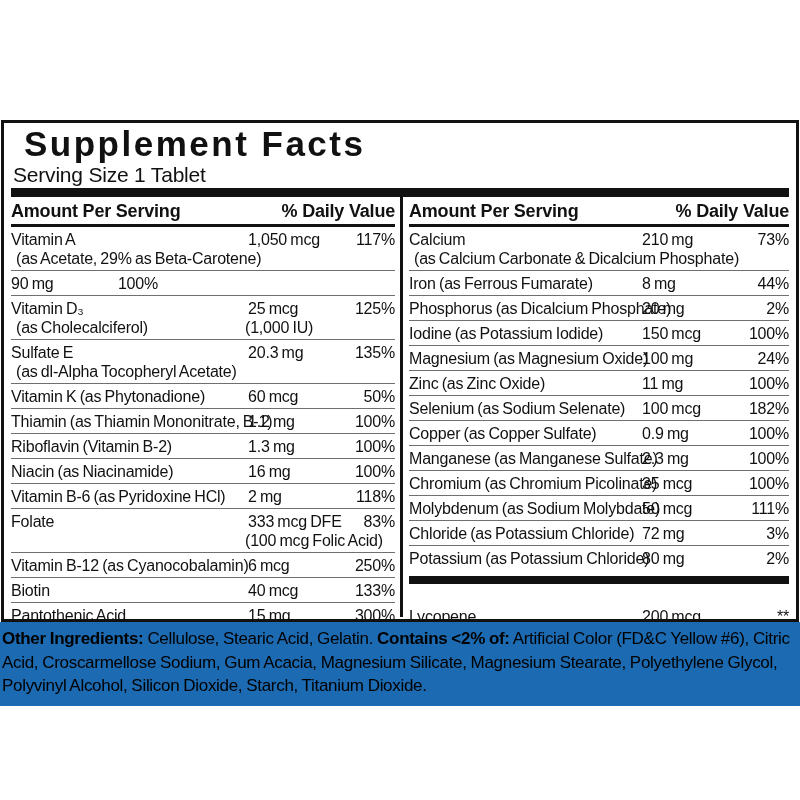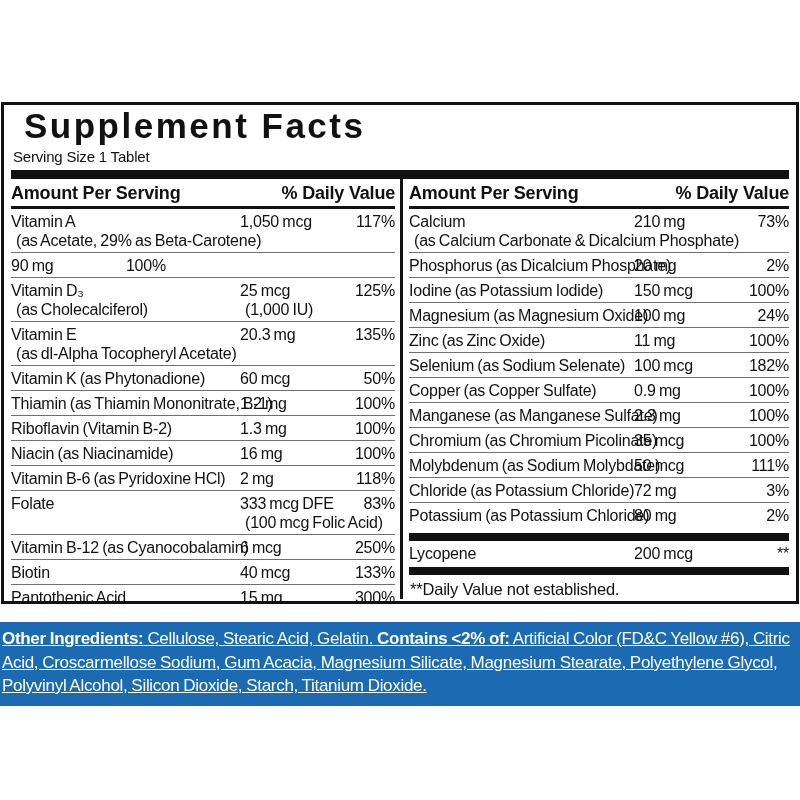--- a/index.html
+++ b/index.html
@@ -1,50 +1,50 @@
 <!DOCTYPE html>
 <html><head>
 <meta charset="utf-8">
 <style>
   html,body{margin:0;padding:0;}
   body{width:800px;height:800px;background:#ffffff;font-family:"Liberation Sans",sans-serif;color:#111;position:relative;overflow:hidden;}
   .page{position:absolute;inset:0;background:#ffffff;}
 
   
   .label-box{
-    position:absolute;left:1px;right:1px;top:102px;height:502px;
+    position:absolute;left:1px;right:1px;top:120px;height:502px;
     border:3px solid #111;background:#fff;box-sizing:border-box;
     padding:0 7px 2px 7px;display:flex;flex-direction:column;overflow:hidden;
     letter-spacing:-0.2px;
   }
   .sf-title{font-size:35px;font-weight:bold;letter-spacing:2.5px;line-height:40px;padding:1px 0 0 13px;white-space:nowrap;}
-  .serving{font-size:15px;line-height:20px;padding:1px 0 3px 2px;}
+  .serving{font-size:21px;line-height:20px;padding:1px 0 3px 2px;}
   .thick-bar{height:9px;background:#111;flex-shrink:0;}
 
   .columns{display:flex;flex:1;align-items:stretch;min-height:0;}
   .col{width:50%;box-sizing:border-box;display:flex;flex-direction:column;}
   .col.left{padding-right:5px;}
   .col.right{border-left:3px solid #111;padding-left:6px;}
 
   .col-header{display:flex;justify-content:space-between;font-weight:bold;font-size:18px;line-height:22px;padding:3px 0 2px 0;border-bottom:3px solid #111;flex-shrink:0;}
 
   .rows{display:flex;flex-direction:column;}
   .row{padding:3px 0 2px 0;font-size:16px;line-height:19px;word-spacing:-1px;}
   .row + .row{border-top:1px solid #6f6f6f;}
-  .rline{display:flex;gap:8px;}
+  .rline{display:flex;}
   .nm{flex:1;min-width:0;white-space:nowrap;}
   .amt{width:95px;flex-shrink:0;white-space:nowrap;}
   .dv{width:52px;flex-shrink:0;text-align:right;white-space:nowrap;}
   .sub{flex:1;padding-left:5px;white-space:nowrap;}
   .amt2{width:150px;flex-shrink:0;white-space:nowrap;}
 
   .thick-bar-sm{height:8px;background:#111;flex-shrink:0;}
   .bar-above{margin-top:6px;}
   .bar-below{margin-top:2px;}
-  .lyco-row{border-top:none !important;}
+  .lyco-row{border-top:none !important;margin-top:20px;}
   .footnote{font-size:16.5px;line-height:20px;padding:4px 0 0 1px;}
 
   
   .ingredients-band{
     position:absolute;left:0;right:0;top:622px;height:84px;box-sizing:border-box;
     color:#fff;font-size:17px;line-height:23.5px;padding:5px 2px 0 2px;
     letter-spacing:-0.3px;word-spacing:-0.5px;
   }
   .ingredients-band b{font-weight:bold;}
 </style>
@@ -88,21 +88,21 @@
                 <span class="amt">25 mcg</span>
                 <span class="dv">125%</span>
               </div>
               <div class="rline">
                 <span class="sub">(as Cholecalciferol)</span>
                 <span class="amt2">(1,000 IU)</span>
               </div>
             </div>
             <div class="row">
               <div class="rline">
-                <span class="nm">Vitamin E</span>
+                <span class="nm">Sulfate E</span>
                 <span class="amt">20.3 mg</span>
                 <span class="dv">135%</span>
               </div>
               <div class="rline">
                 <span class="sub">(as dl-Alpha Tocopheryl Acetate)</span>
               </div>
             </div>
             <div class="row">
               <div class="rline">
                 <span class="nm">Vitamin K (as Phytonadione)</span>
@@ -180,20 +180,27 @@
         </div>
         <div class="rows">
             <div class="row">
               <div class="rline">
                 <span class="nm">Calcium</span>
                 <span class="amt">210 mg</span>
                 <span class="dv">73%</span>
               </div>
               <div class="rline">
                 <span class="sub">(as Calcium Carbonate &amp; Dicalcium Phosphate)</span>
+              </div>
+            </div>
+            <div class="row">
+              <div class="rline">
+                <span class="nm">Iron (as Ferrous Fumarate)</span>
+                <span class="amt">8 mg</span>
+                <span class="dv">44%</span>
               </div>
             </div>
             <div class="row">
               <div class="rline">
                 <span class="nm">Phosphorus (as Dicalcium Phosphate)</span>
                 <span class="amt">20 mg</span>
                 <span class="dv">2%</span>
               </div>
             </div>
             <div class="row">
@@ -276,20 +283,20 @@
             <span class="dv">**</span>
           </div>
         </div>
         <div class="thick-bar-sm bar-below"></div>
         <div class="footnote">**Daily Value not established.</div>
       </div>
 
     </div>
   </div>
 
-  <div class="ingredients-band" style="background: rgb(28, 106, 177); color: #ffffff; text-decoration: underline;">
+  <div class="ingredients-band" style="background: rgb(28, 106, 177); color: #000000;">
     <b>Other Ingredients:</b>
     <span>Cellulose, Stearic Acid, Gelatin.</span>
     <b>Contains &lt;2% of:</b>
     <span>Artificial Color (FD&amp;C Yellow #6), Citric Acid, Croscarmellose Sodium, Gum Acacia, Magnesium Silicate, Magnesium Stearate, Polyethylene Glycol, Polyvinyl Alcohol, Silicon Dioxide, Starch, Titanium Dioxide.</span>
   </div>
 
 </div>
 
 </body></html>

